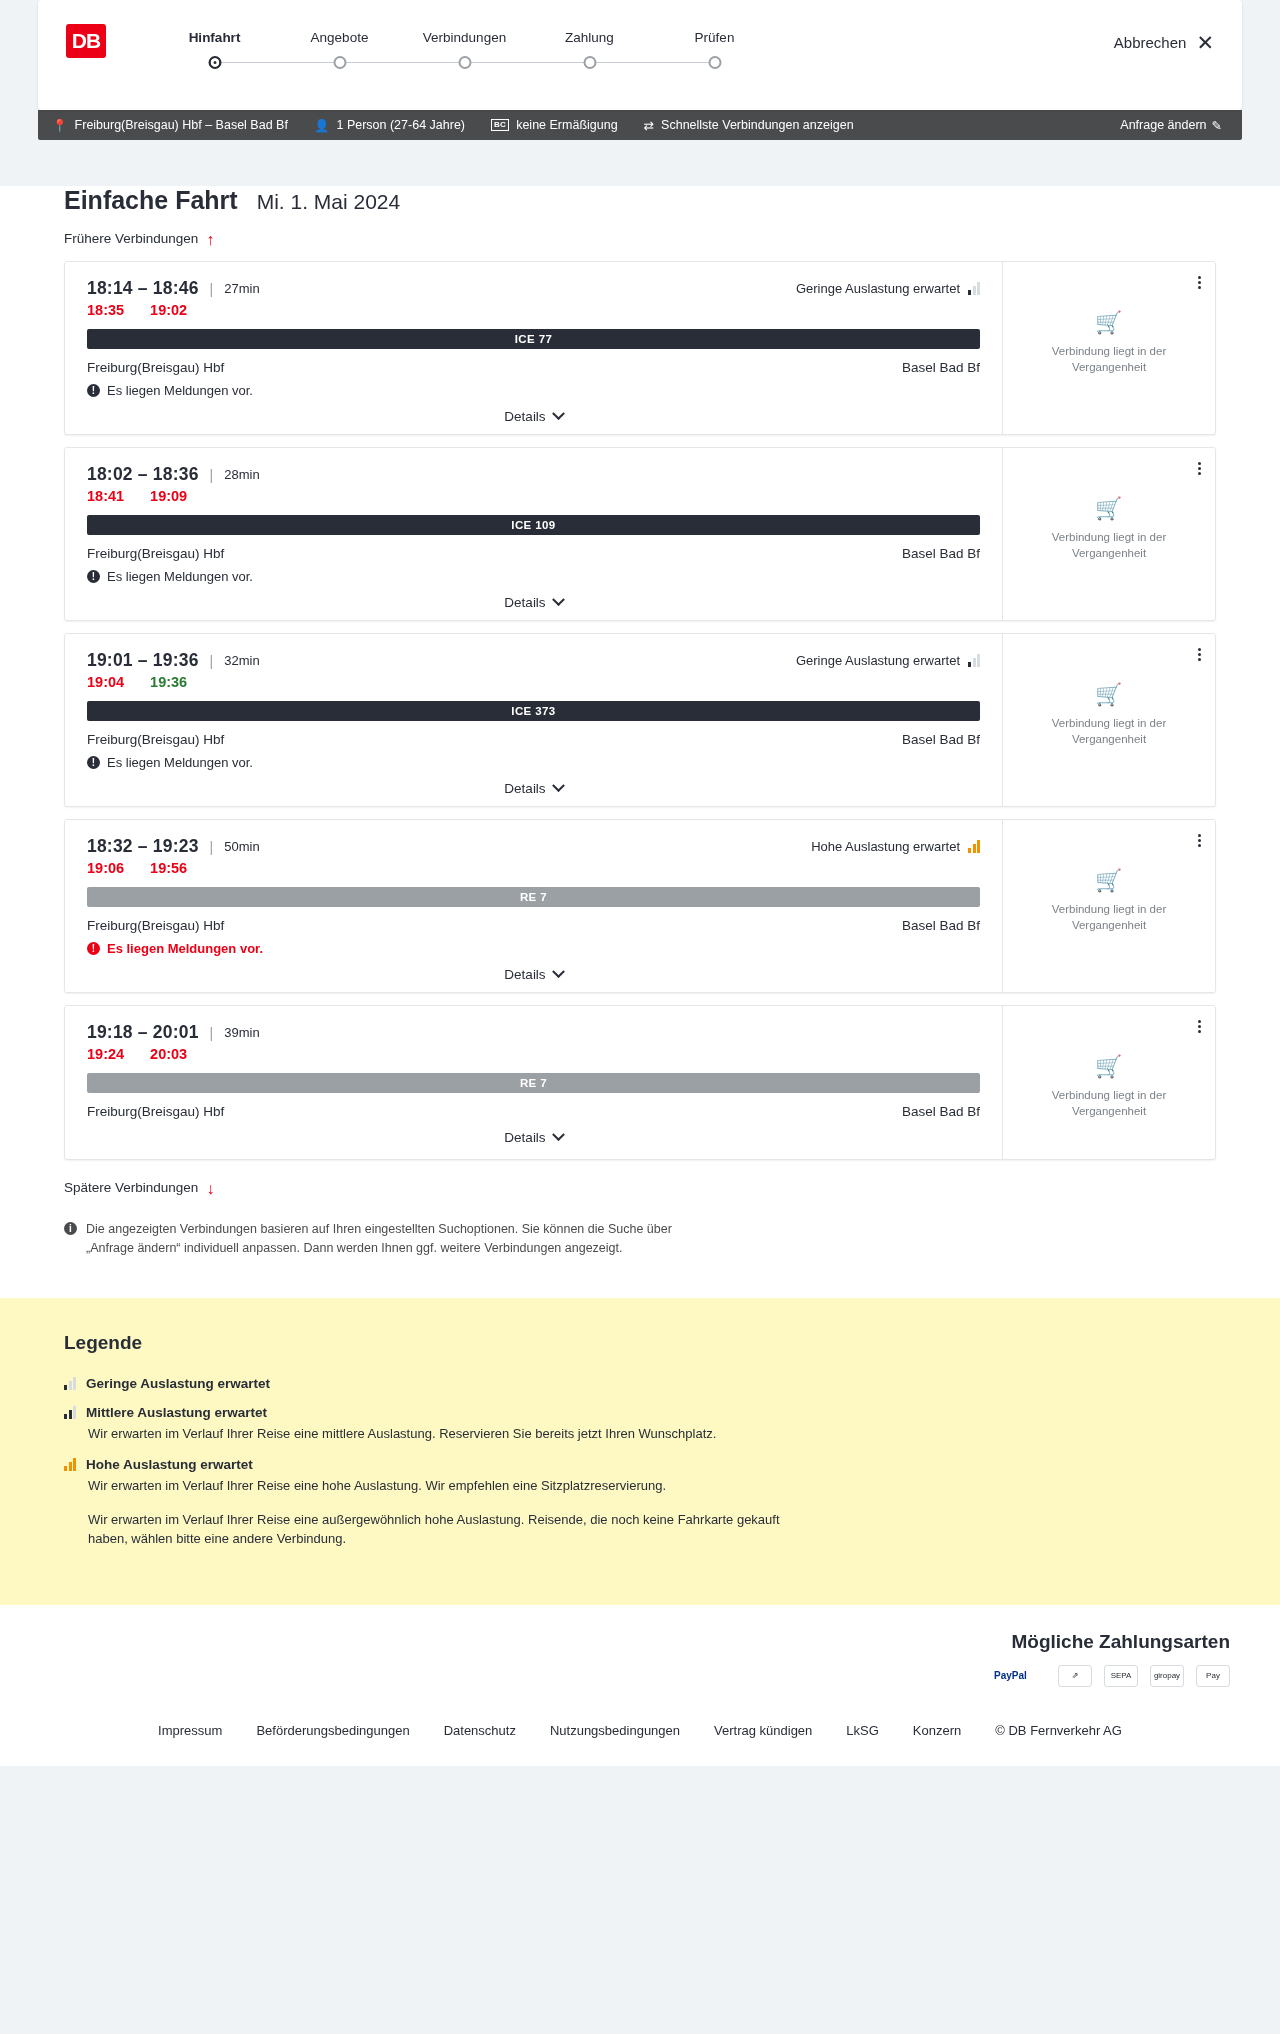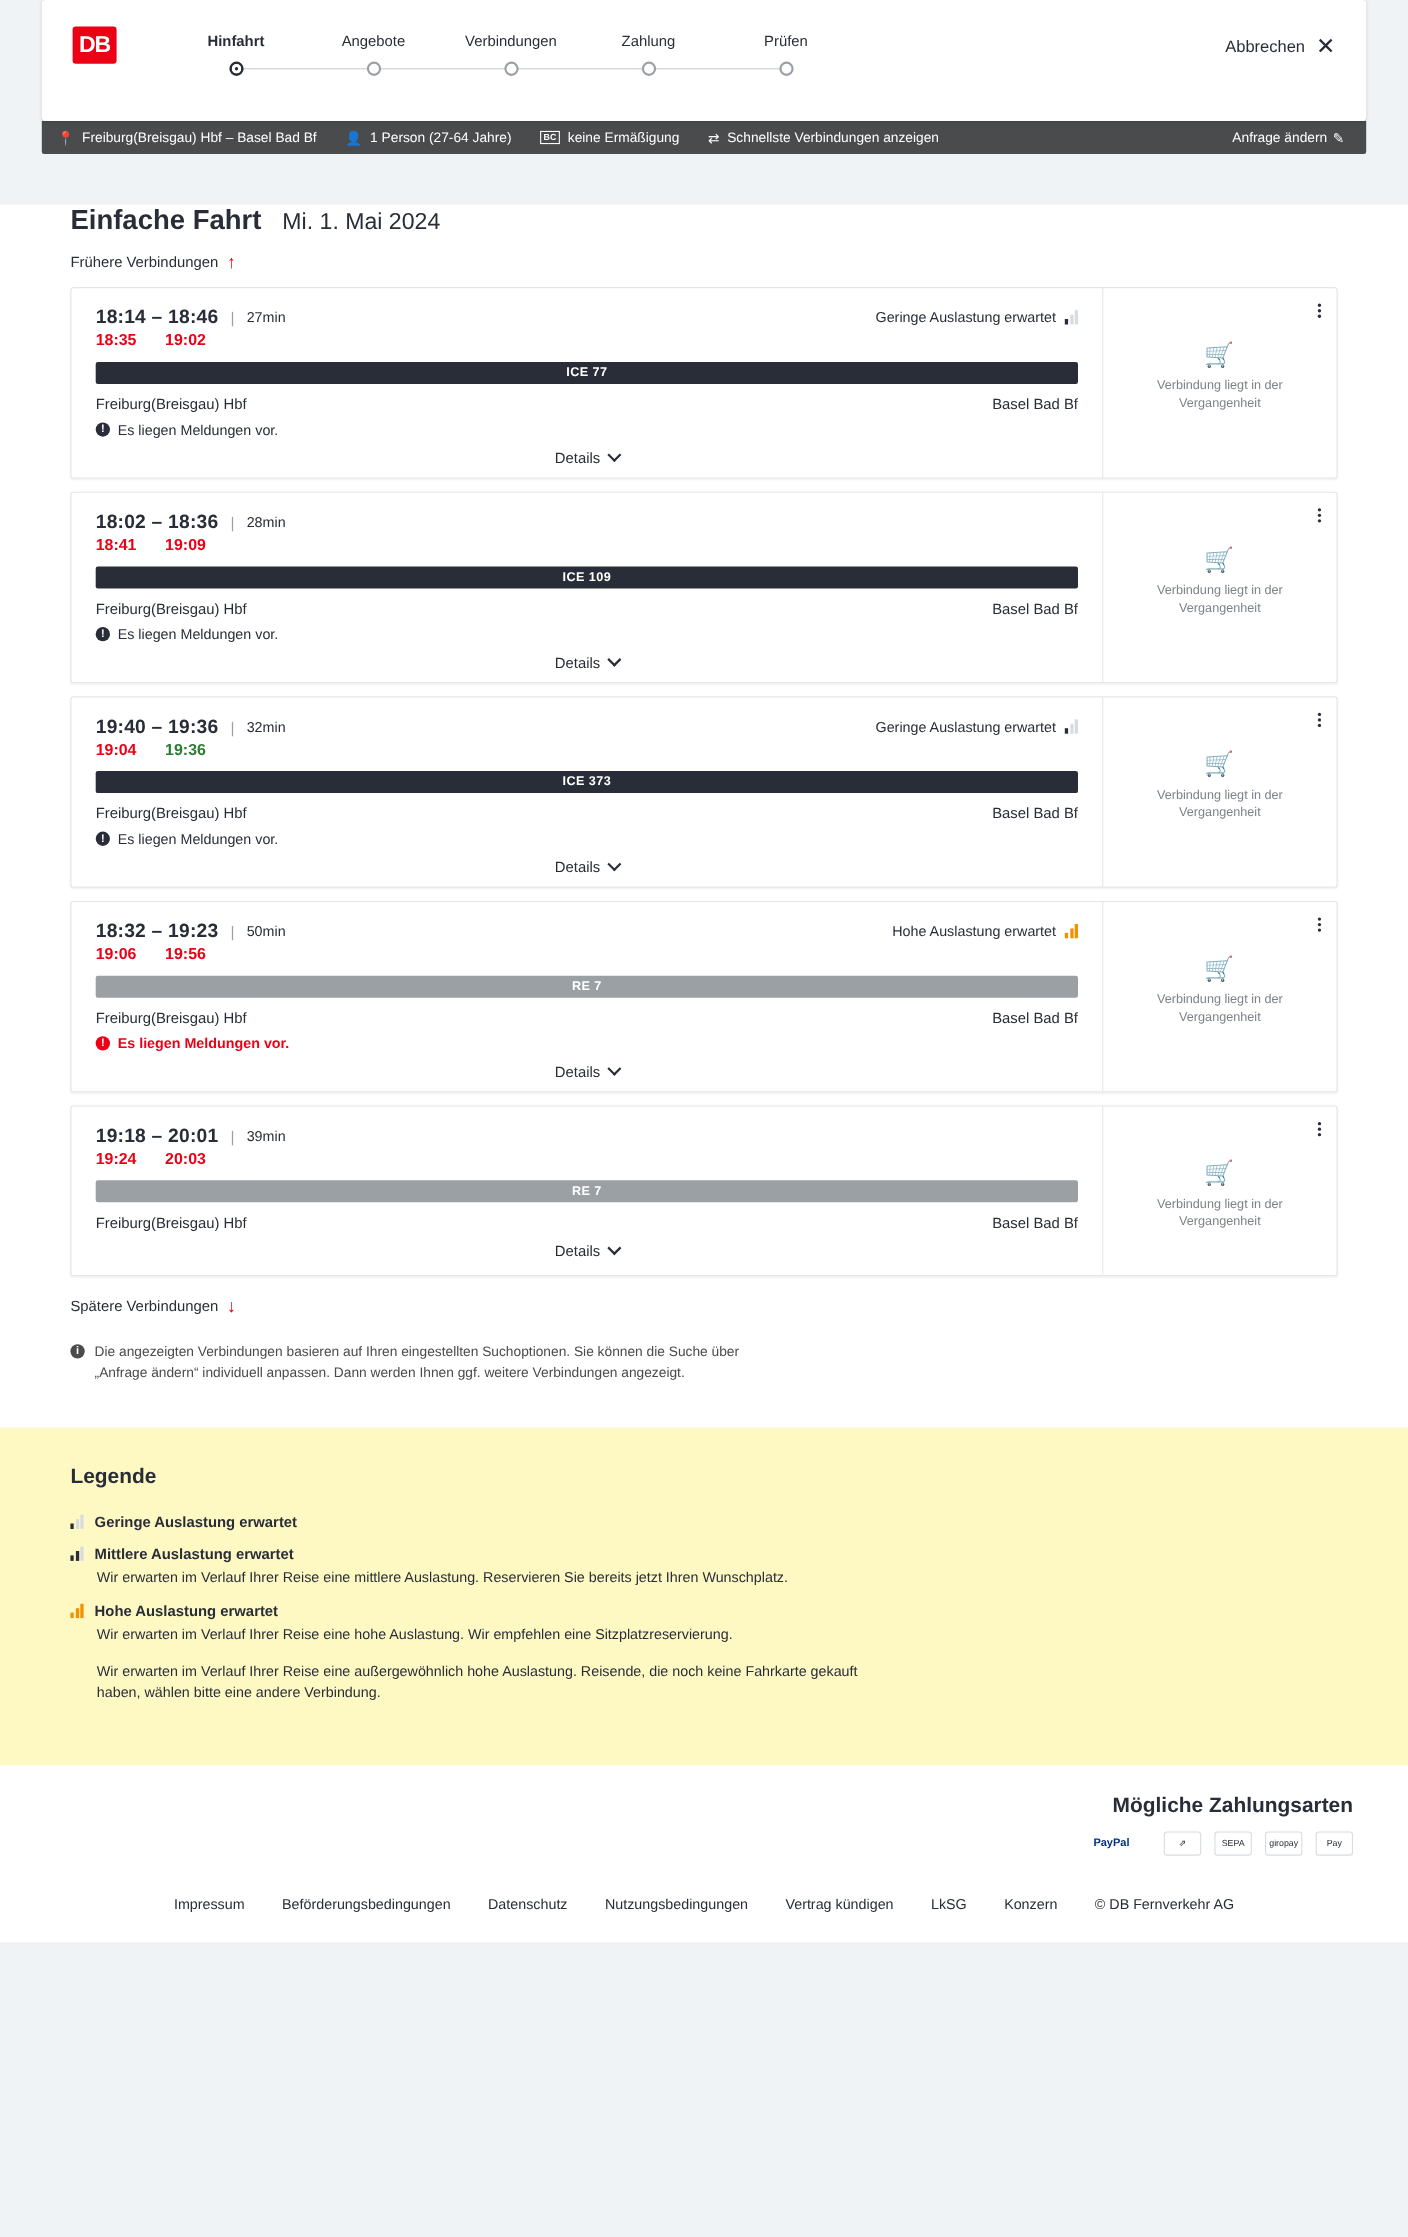--- a/index.html
+++ b/index.html
@@ -358,21 +358,21 @@
               </div>
               <div class="side-inner">
                 <div class="cart-ico">🛒</div>
                 <div class="side-txt">Verbindung liegt in der Vergangenheit</div>
               </div>
             </div>
           </div>
           <div class="conn">
             <div class="conn-main">
               <div class="row1">
-                <span class="times">19:40 – 19:36</span>
+                <span class="times">19:01 – 19:36</span>
                 <span class="sep">|</span>
                 <span class="dur">32min</span>
                 <div class="util">
                   <span>Geringe Auslastung erwartet</span>
                   <span class="bars low">
                     <i class="b1"></i>
                     <i class="b2"></i>
                     <i class="b3"></i>
                   </span>
                 </div>

